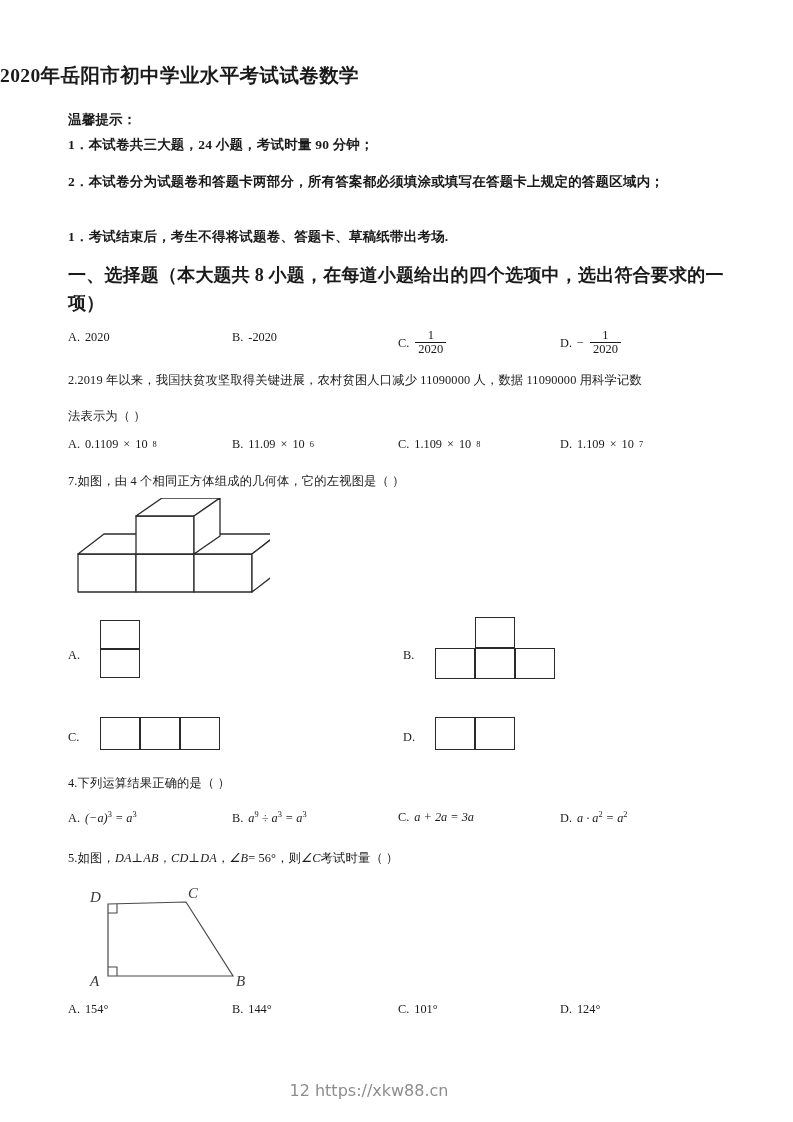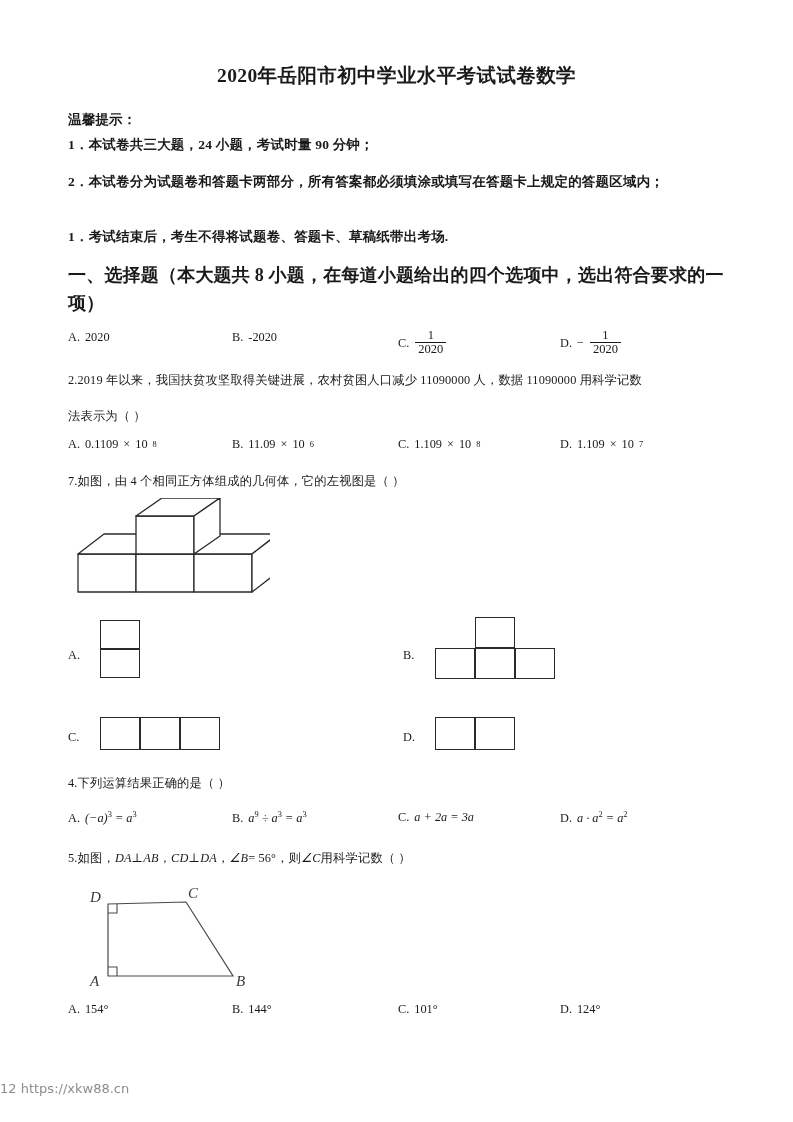--- a/index.html
+++ b/index.html
@@ -19,21 +19,21 @@
     position: absolute;
     left: 0; top: 0;
     width: 793px;
     height: 1122px;
   }
   .doc-title {
     position: absolute;
     left: 0;
     top: 62px;
     width: 793px;
-    text-align: center;
+    text-align: left;
     font-size: 19.5px;
     font-weight: bold;
     letter-spacing: 0.4px;
   }
   .blk {
     position: absolute;
     left: 68px;
     width: 662px;
     font-size: 13.5px;
     font-weight: bold;
@@ -124,22 +124,22 @@
   .lblD { position: absolute; left: 403px; top: 730px; font-size: 12.3px; }
 
   
   .trapfig { position: absolute; left: 78px; top: 882px; }
 
   .footer {
     position: absolute;
     left: 0;
     top: 1081px;
     width: 738px;
-    text-align: left;
-    font-size: 13px;
+    text-align: center;
+    font-size: 16px;
     color: #8d8d8d;
     font-family: "DejaVu Sans", "Liberation Sans", sans-serif;
   }
 </style>
 </head>
 <body>
 
 <div class="page">
 
   <div class="doc-title">2020年岳阳市初中学业水平考试试卷数学</div>
@@ -271,21 +271,21 @@
       <span class="lbl">C.</span>
       <span class="math"><i>a</i> + 2<i>a</i> = 3<i>a</i></span>
     </div>
     <div class="opt oD">
       <span class="lbl">D.</span>
       <span class="math"><i>a</i> · <i>a</i><sup>2</sup> = <i>a</i><sup>2</sup></span>
     </div>
   </div>
 
   <div class="qline q5">
-    <span>5.如图，</span><span class="math">DA</span><span>⊥</span><span class="math">AB</span><span>，</span><span class="math">CD</span><span>⊥</span><span class="math">DA</span><span>，</span><span class="math">∠B</span><span>= 56°</span><span>，则</span><span class="math">∠C</span><span>用科学记数（      ）</span>
+    <span>5.如图，</span><span class="math">DA</span><span>⊥</span><span class="math">AB</span><span>，</span><span class="math">CD</span><span>⊥</span><span class="math">DA</span><span>，</span><span class="math">∠B</span><span>= 56°</span><span>，则</span><span class="math">∠C</span><span>考试时量（      ）</span>
   </div>
 
   <div class="trapfig">
     <svg width="200" height="110" viewBox="0 0 200 110" fill="none">
 
       <path d="M30 22 L108 20 L155 94 L30 94 Z" stroke="#4a4a4a" stroke-width="1.2" fill="none"></path>
 
       <path d="M30 31 L39 31 L39 22" stroke="#4a4a4a" stroke-width="1.1" fill="none"></path>
 
       <path d="M30 85 L39 85 L39 94" stroke="#4a4a4a" stroke-width="1.1" fill="none"></path>

